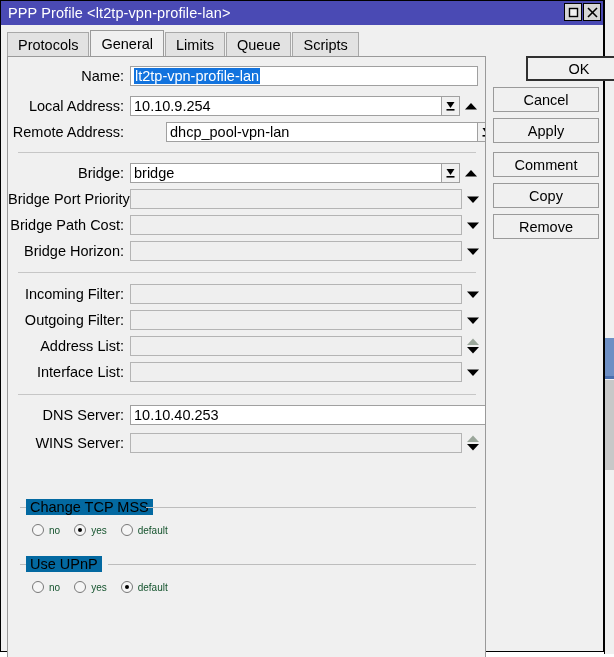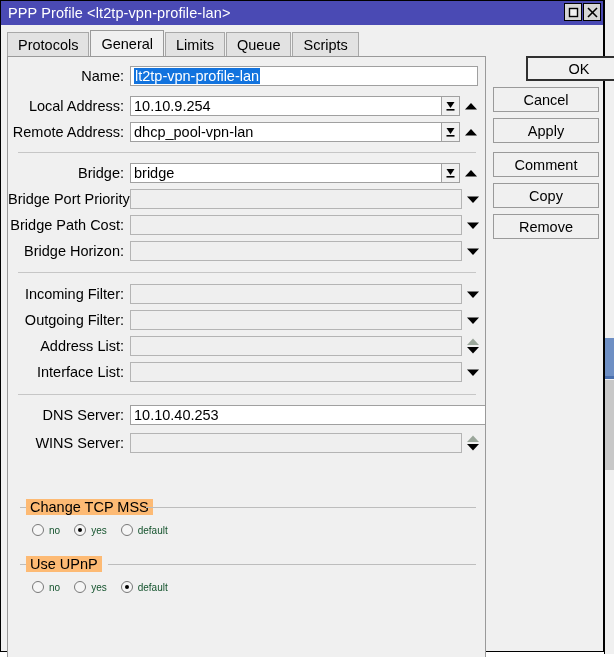--- a/index.html
+++ b/index.html
@@ -188,21 +188,21 @@
   .sep {
     position: absolute;
     left: 10px; width: 458px; height: 1px;
     background: #c6c6c6;
   }
 
   
   .group-title {
     position: absolute;
     font-size: 14.5px; color: #000000;
-    background: #fdba74;
+    background: #0369a1;
     padding: 0 4px;
     white-space: nowrap;
   }
   .group-line {
     position: absolute;
     height: 1px; background: #bdbdbd;
   }
   .group-tick {
     position: absolute;
     width: 6px; height: 1px; background: #bdbdbd;
@@ -314,21 +314,21 @@
           </div>
           <div class="arrow-holder">
             <svg width="14" height="9" viewBox="0 0 14 9">
                 <polygon points="1,7.5 13,7.5 7,1" fill="#000"></polygon>
               </svg>
           </div>
         </div>
 
         <div class="row" style="top:64px;">
           <div class="lbl">Remote Address:</div>
-          <div class="fld" style="width:312px;">dhcp_pool-vpn-lan</div>
+          <div class="fld" style="width:312px;margin-left:36px;">dhcp_pool-vpn-lan</div>
           <div class="combo-btn">
             <svg width="11" height="12" viewBox="0 0 11 12">
               <polygon points="1.5,2 9.5,2 5.5,8" fill="#000"></polygon>
               <rect x="1.5" y="9" width="8" height="1.6" fill="#000"></rect>
             </svg>
           </div>
           <div class="arrow-holder">
             <svg width="14" height="9" viewBox="0 0 14 9">
                 <polygon points="1,7.5 13,7.5 7,1" fill="#000"></polygon>
               </svg>

